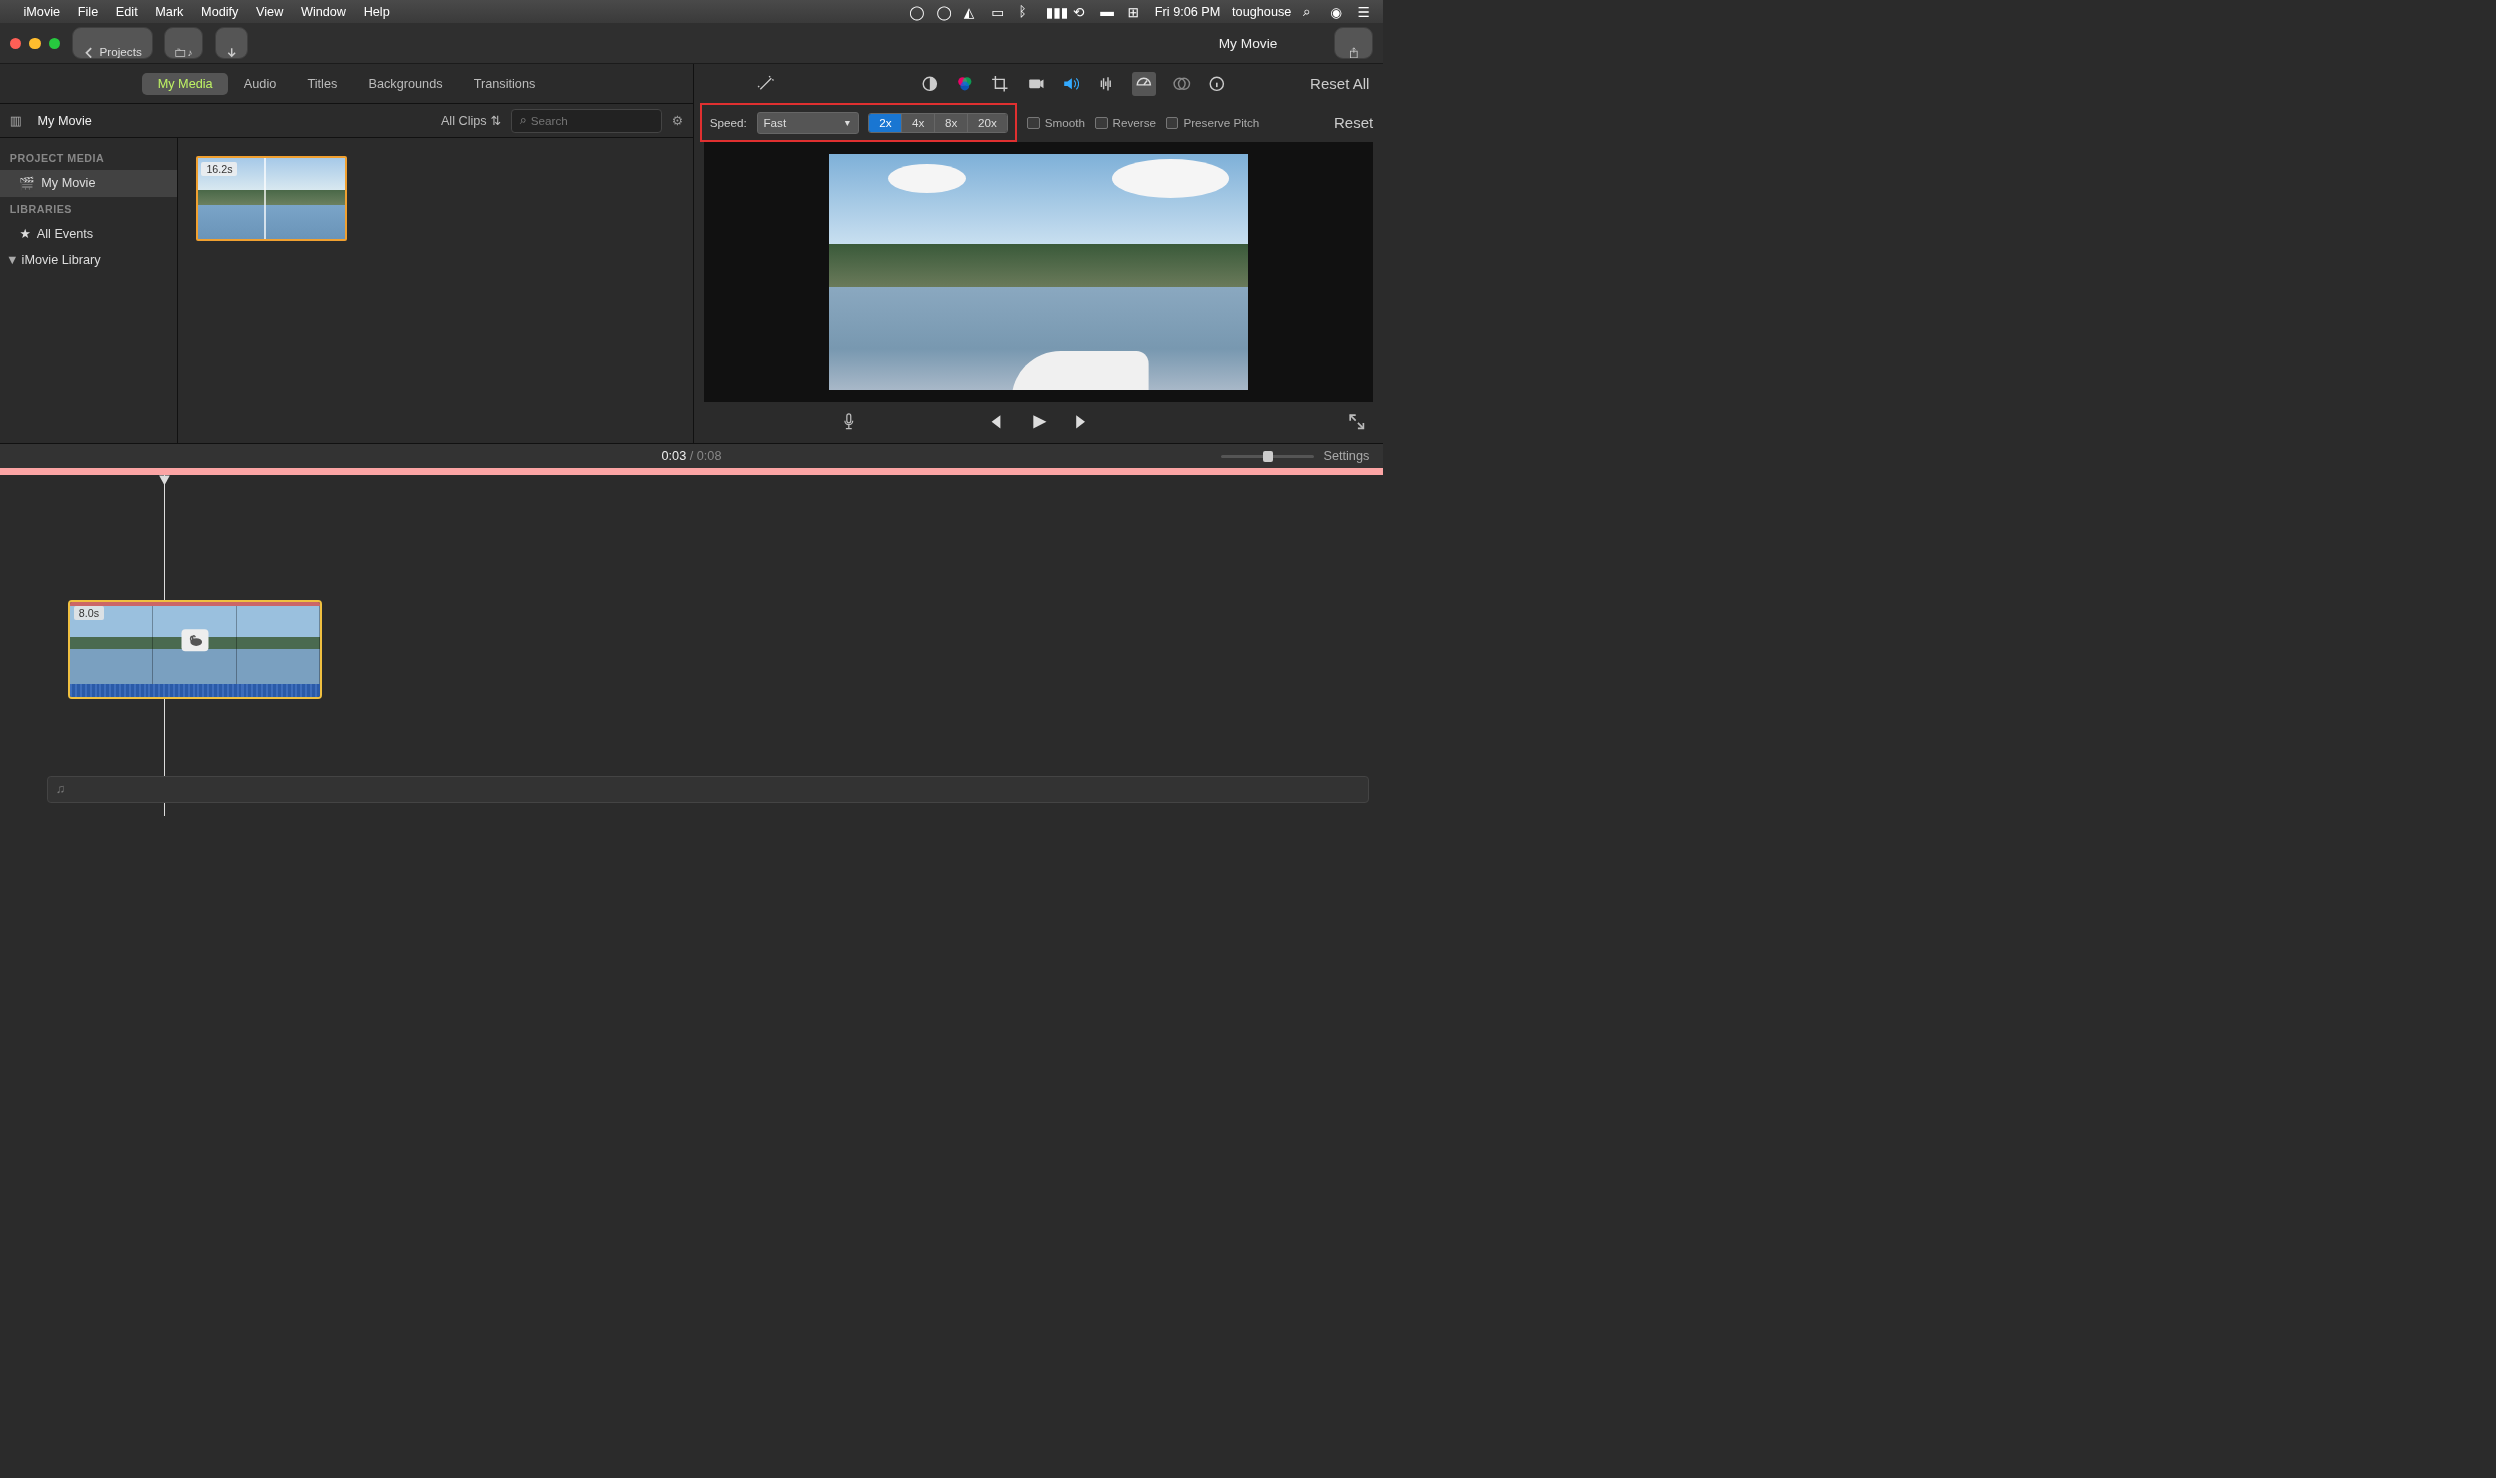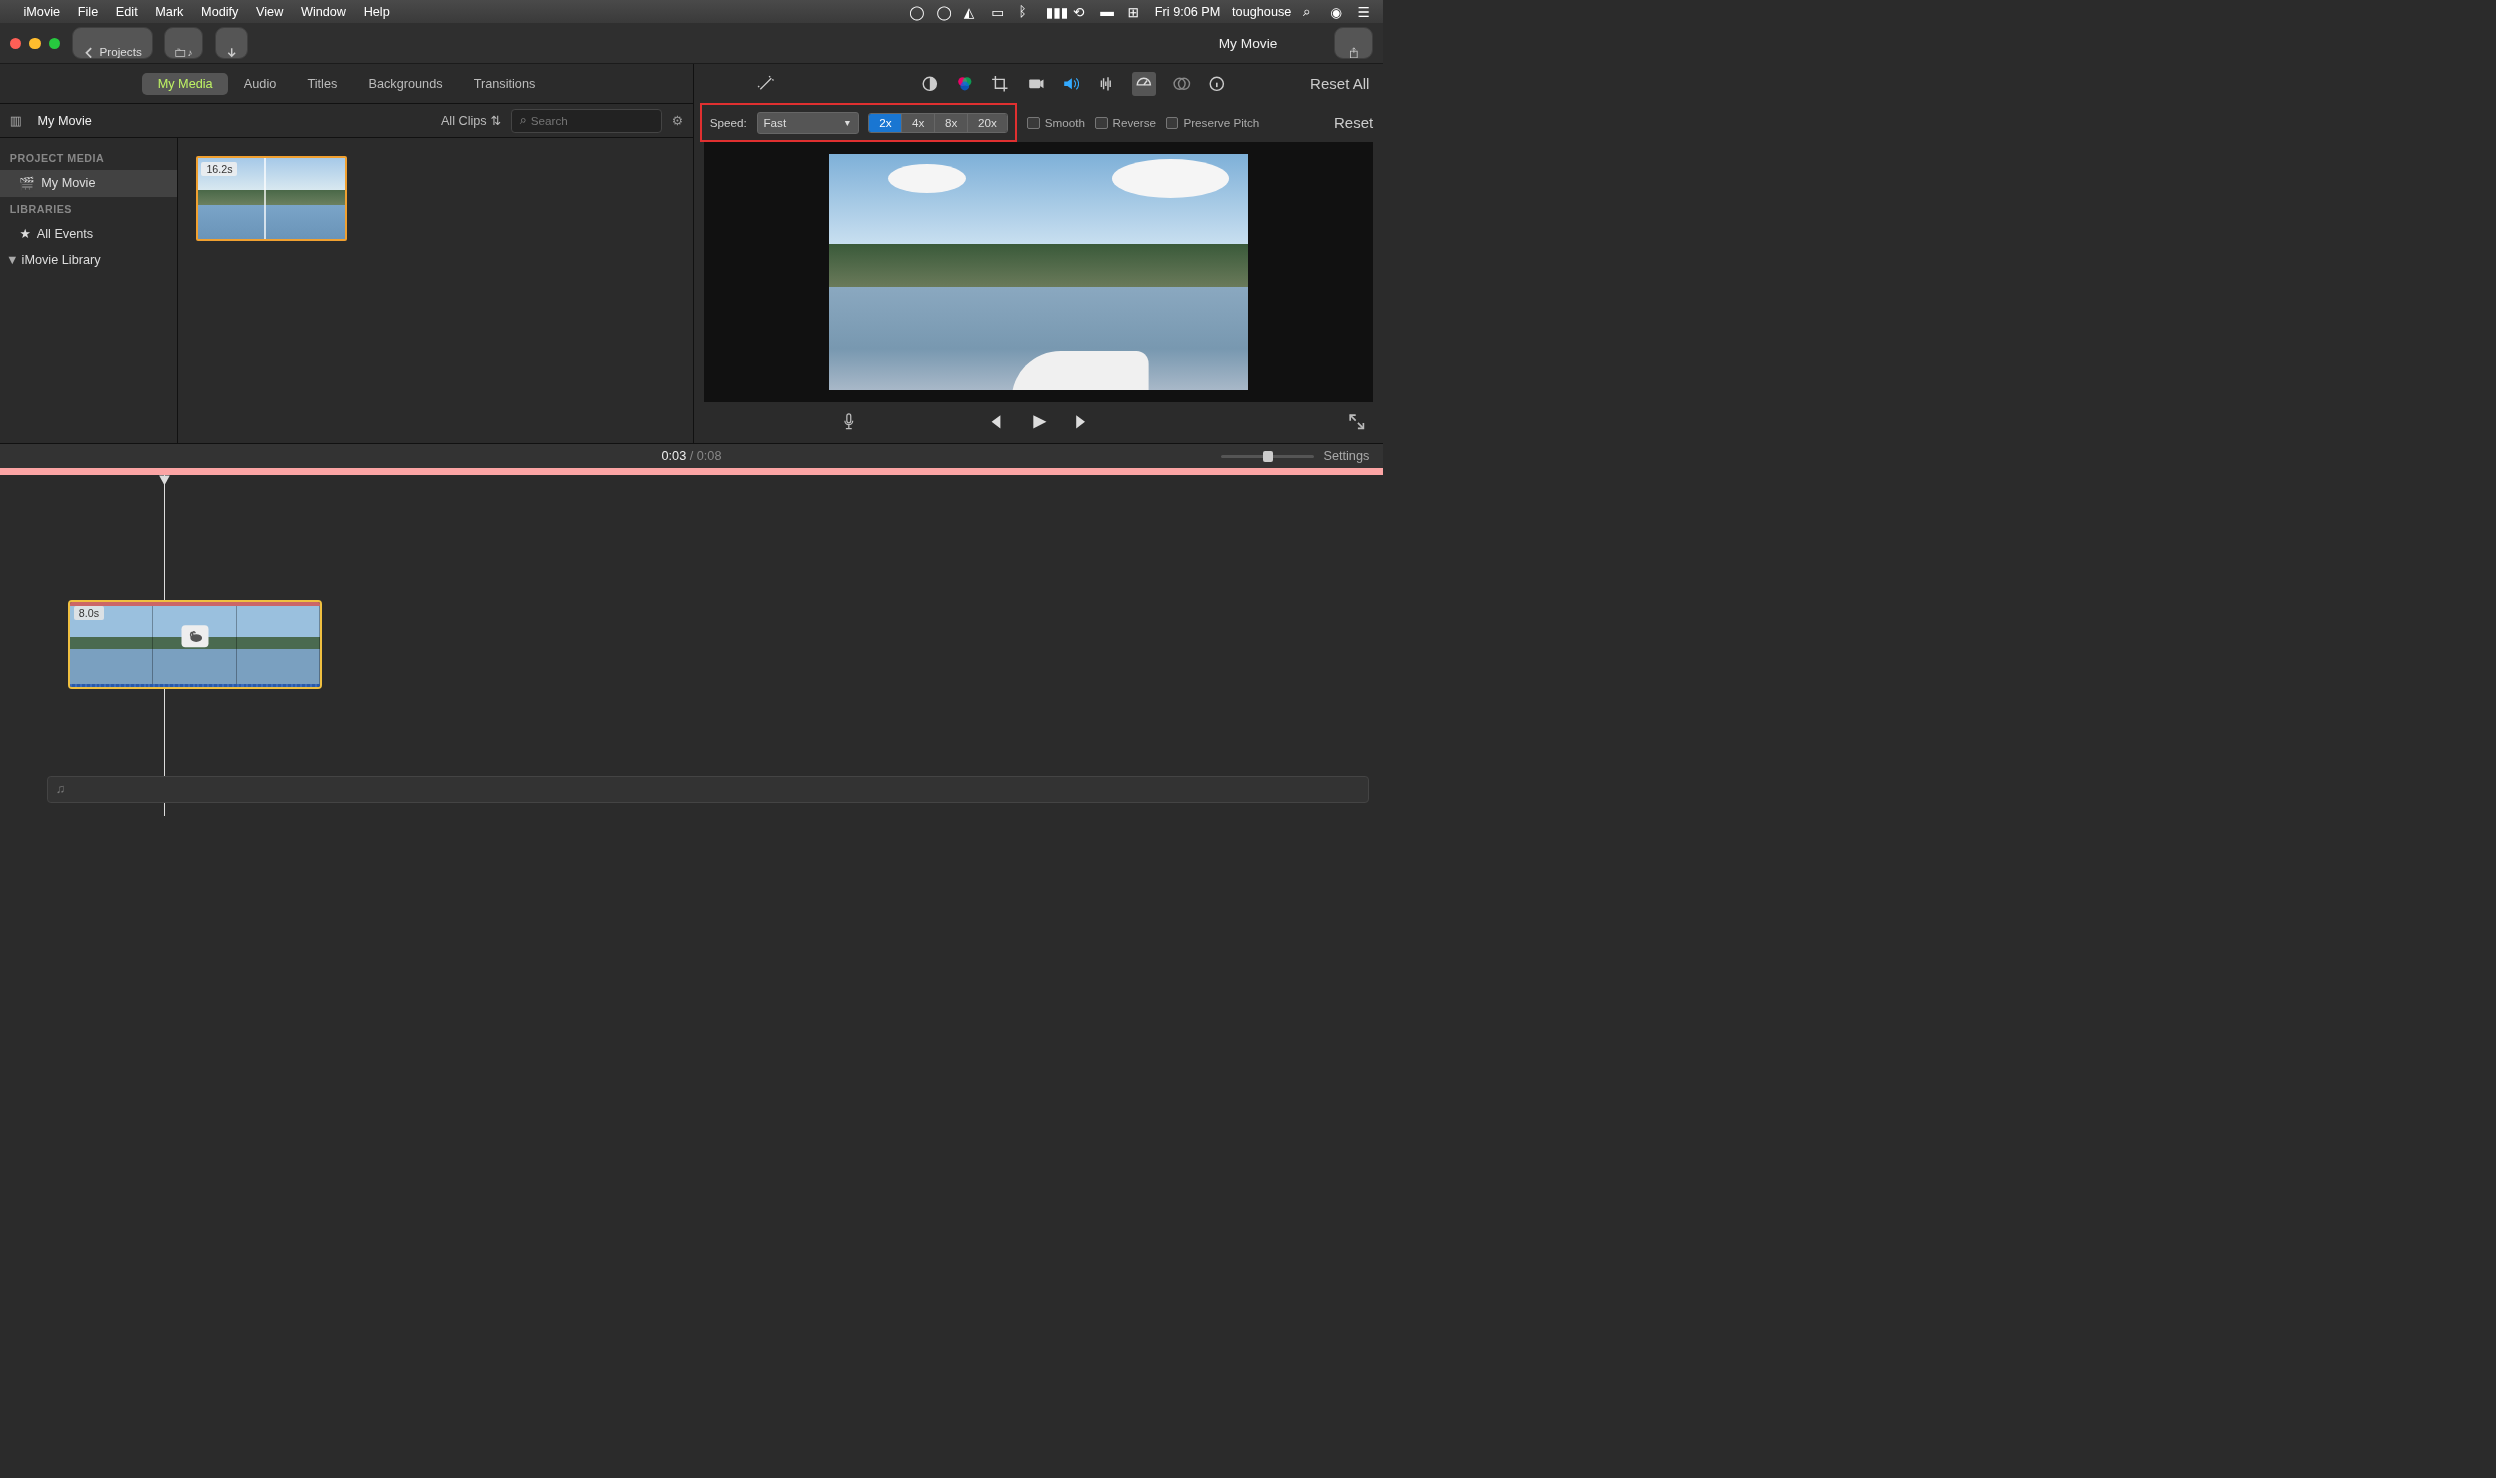--- a/index.html
+++ b/index.html
@@ -89,21 +89,21 @@
 .tl-time .cur { color: #eee; } .tl-time .tot { color: #888; }
 .tl-hdr .zoom { margin-left: auto; display: flex; align-items: center; gap: 9.8px; }
 .zoom-slider { width: 93px; height: 2.9px; background: #555; border-radius: 2px; position: relative; }
 .zoom-slider .knob { position: absolute; left: 45%; top: -3.9px; width: 10.7px; height: 10.7px; background: #ccc; border-radius: 2px; }
 .settings { color: #aaa; font-size: 12.7px; }
 
 
 .timeline { flex: 1; background: #2b2b2b; position: relative; height: 341px; }
 .playhead { position: absolute; left: 164px; top: 0; bottom: 0; width: 1px; background: #ddd; }
 .playhead::before { content:''; position:absolute; top:0; left:-4.9px; width:10.7px; height:9.8px; background:#ddd; clip-path: polygon(0 0,100% 0,50% 100%); }
-.tl-clip { position: absolute; left: 68px; top: 125px; width: 254px; height: 89px; border: 2px solid #f0c040; border-radius: 3.9px; overflow: hidden; background: #333; }
+.tl-clip { position: absolute; left: 68px; top: 125px; width: 254px; height: 99px; border: 2px solid #f0c040; border-radius: 3.9px; overflow: hidden; background: #333; }
 .tl-clip .dur { position: absolute; top: 3.9px; left: 3.9px; background: rgba(230,230,230,.85); color: #333; font-size: 10.7px; padding: 1px 4.9px; border-radius: 2px; z-index: 2; }
 .tl-clip .bar-top { height: 3.9px; background: #c66; }
 .tl-clip .frames { height: 78px; display: flex; }
 .tl-clip .frame { flex: 1; background: linear-gradient(#9ac0de 0 40%,#4a6a50 40% 55%,#7aa0c0 55% 100%); border-right: 1px solid rgba(0,0,0,.3); position: relative; }
 .tl-clip .audio { height: 31px; background: #2a5aa8; position: relative; }
 .tl-clip .audio .wave { position:absolute; inset:0; background: repeating-linear-gradient(90deg,#4a7ac8 0 2px,transparent 2px 4.9px); opacity:.6; }
 .tl-clip .rabbit { position:absolute; left:50%; top:40%; transform:translate(-50%,-50%); width:27px; height:21.5px; background:#eee; border-radius:3.9px; display:flex; align-items:center; justify-content:center; }
 .music-track { position: absolute; left: 47px; right: 13.7px; bottom: 13.7px; height: 27px; background: #333; border: 1px solid #444; border-radius: 3.9px; display: flex; align-items: center; padding: 0 7.8px; }
 </style>
 </head>

